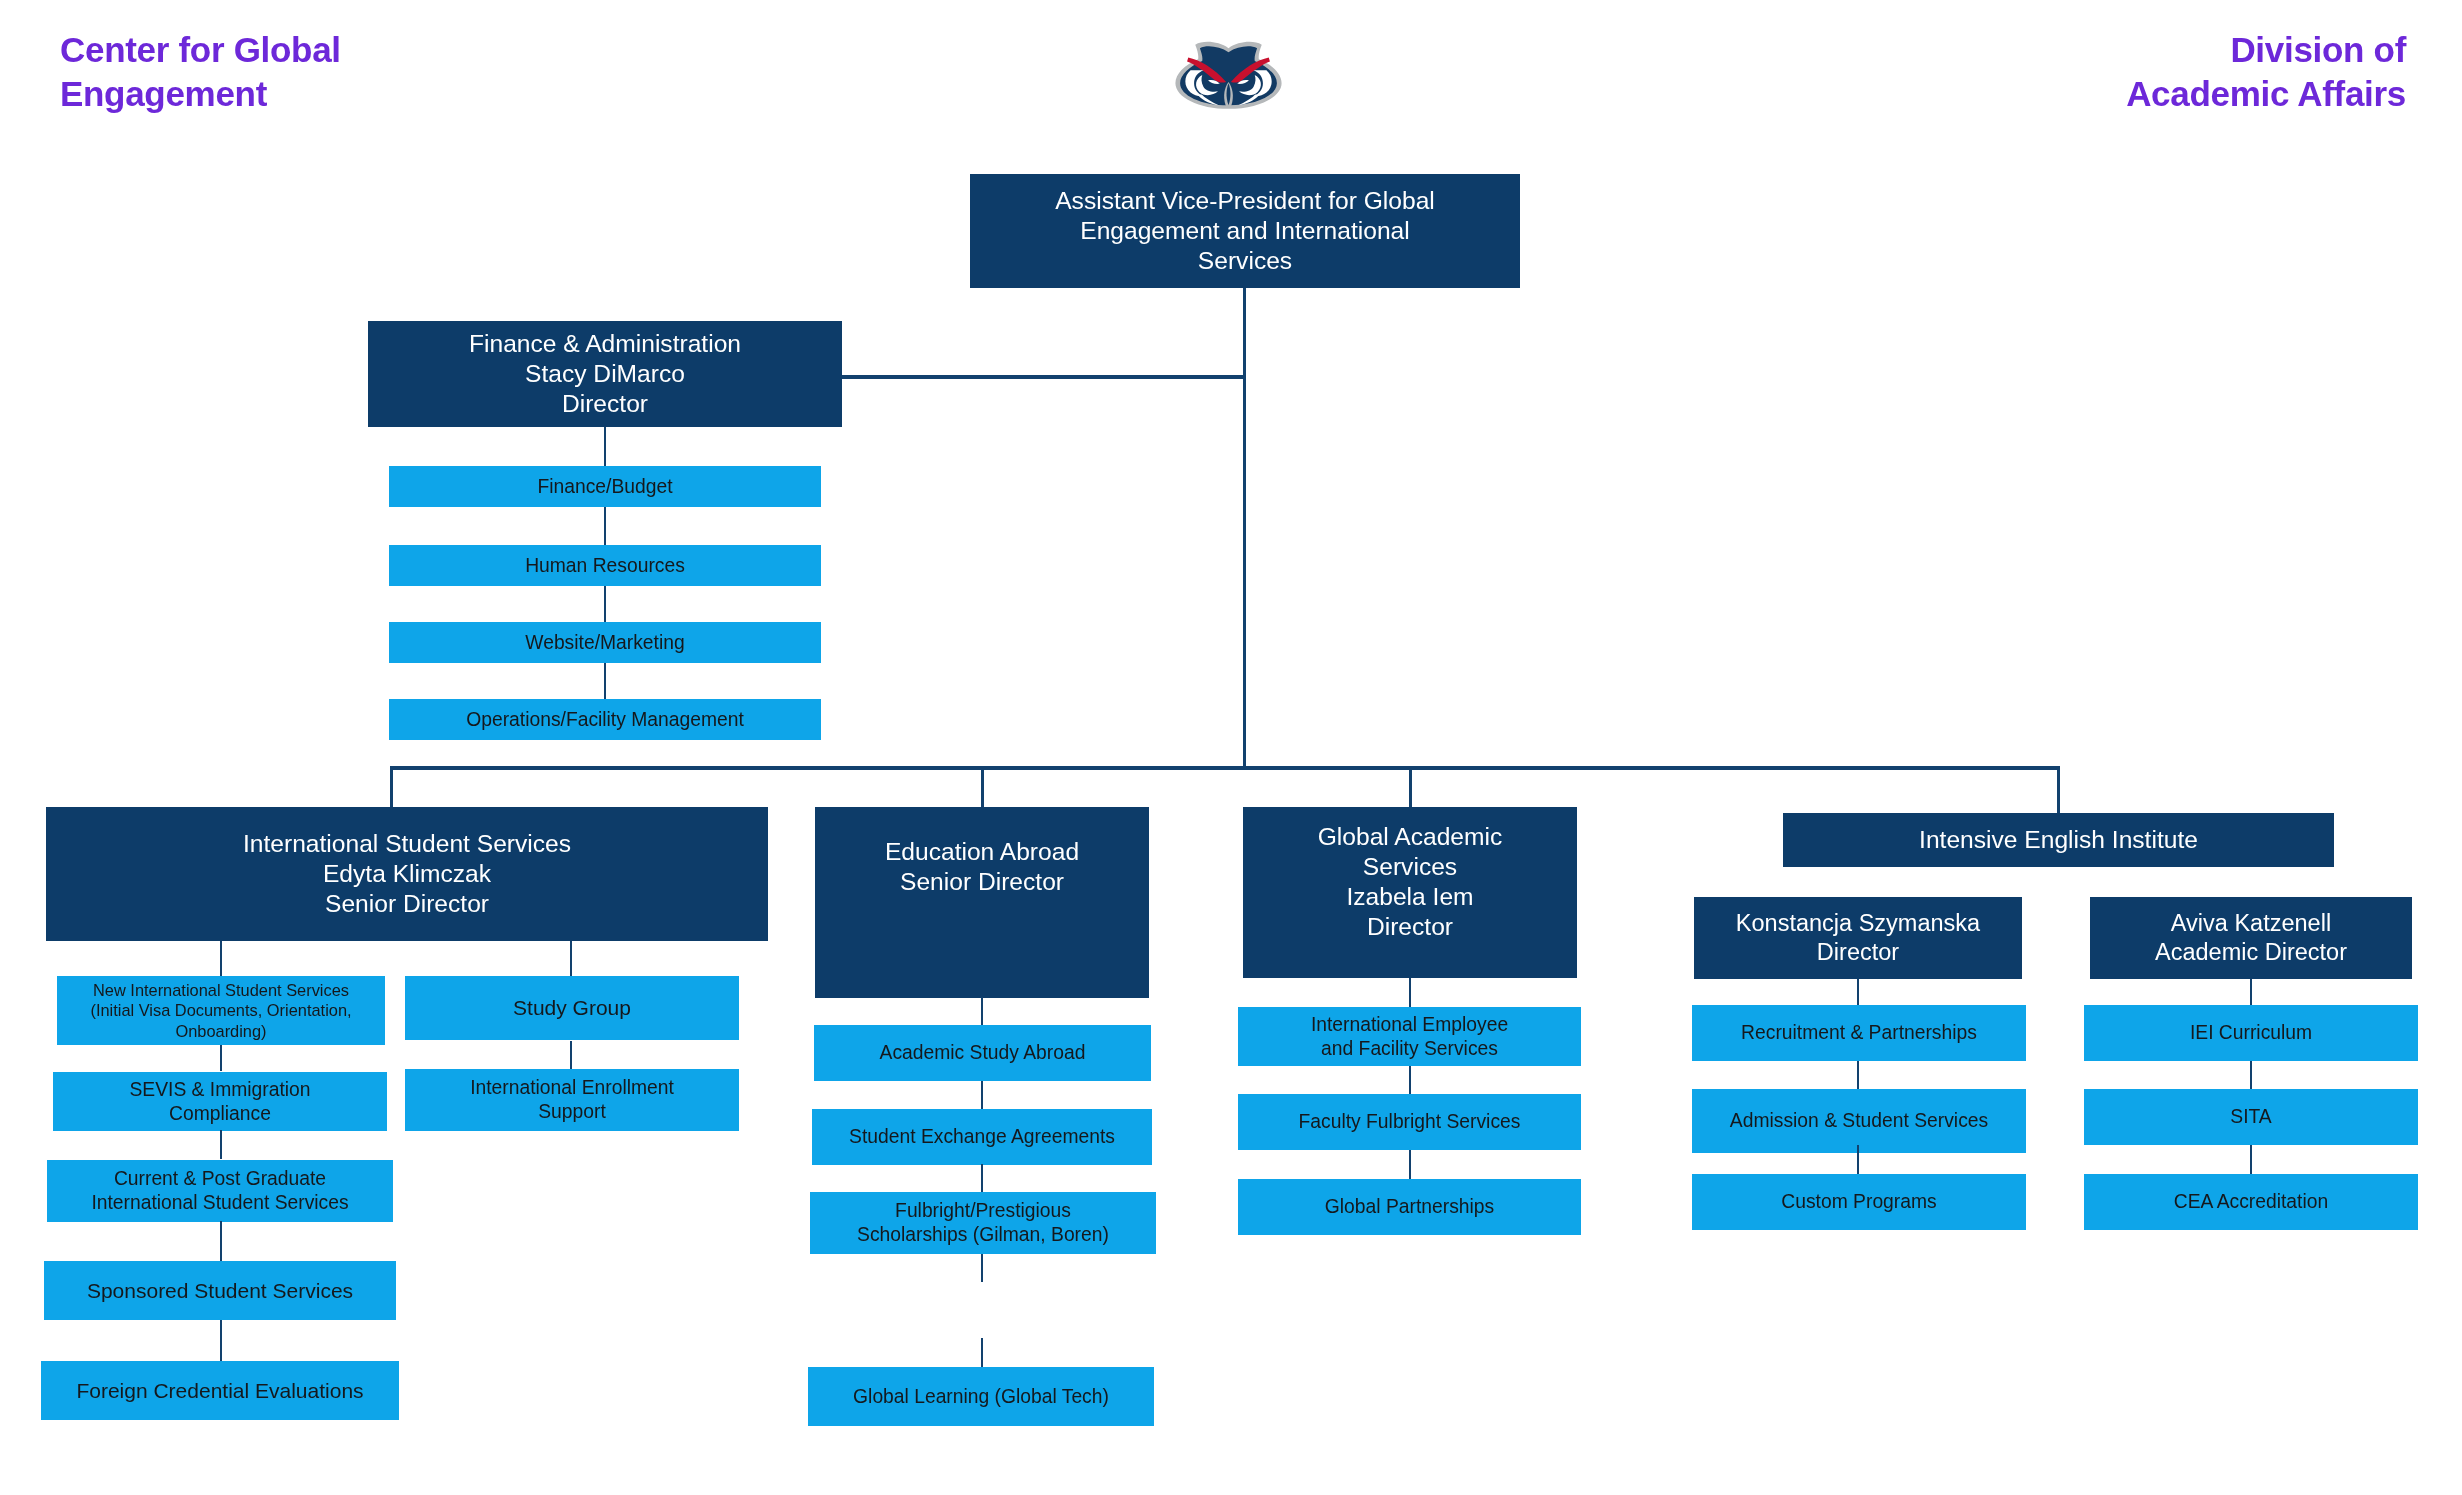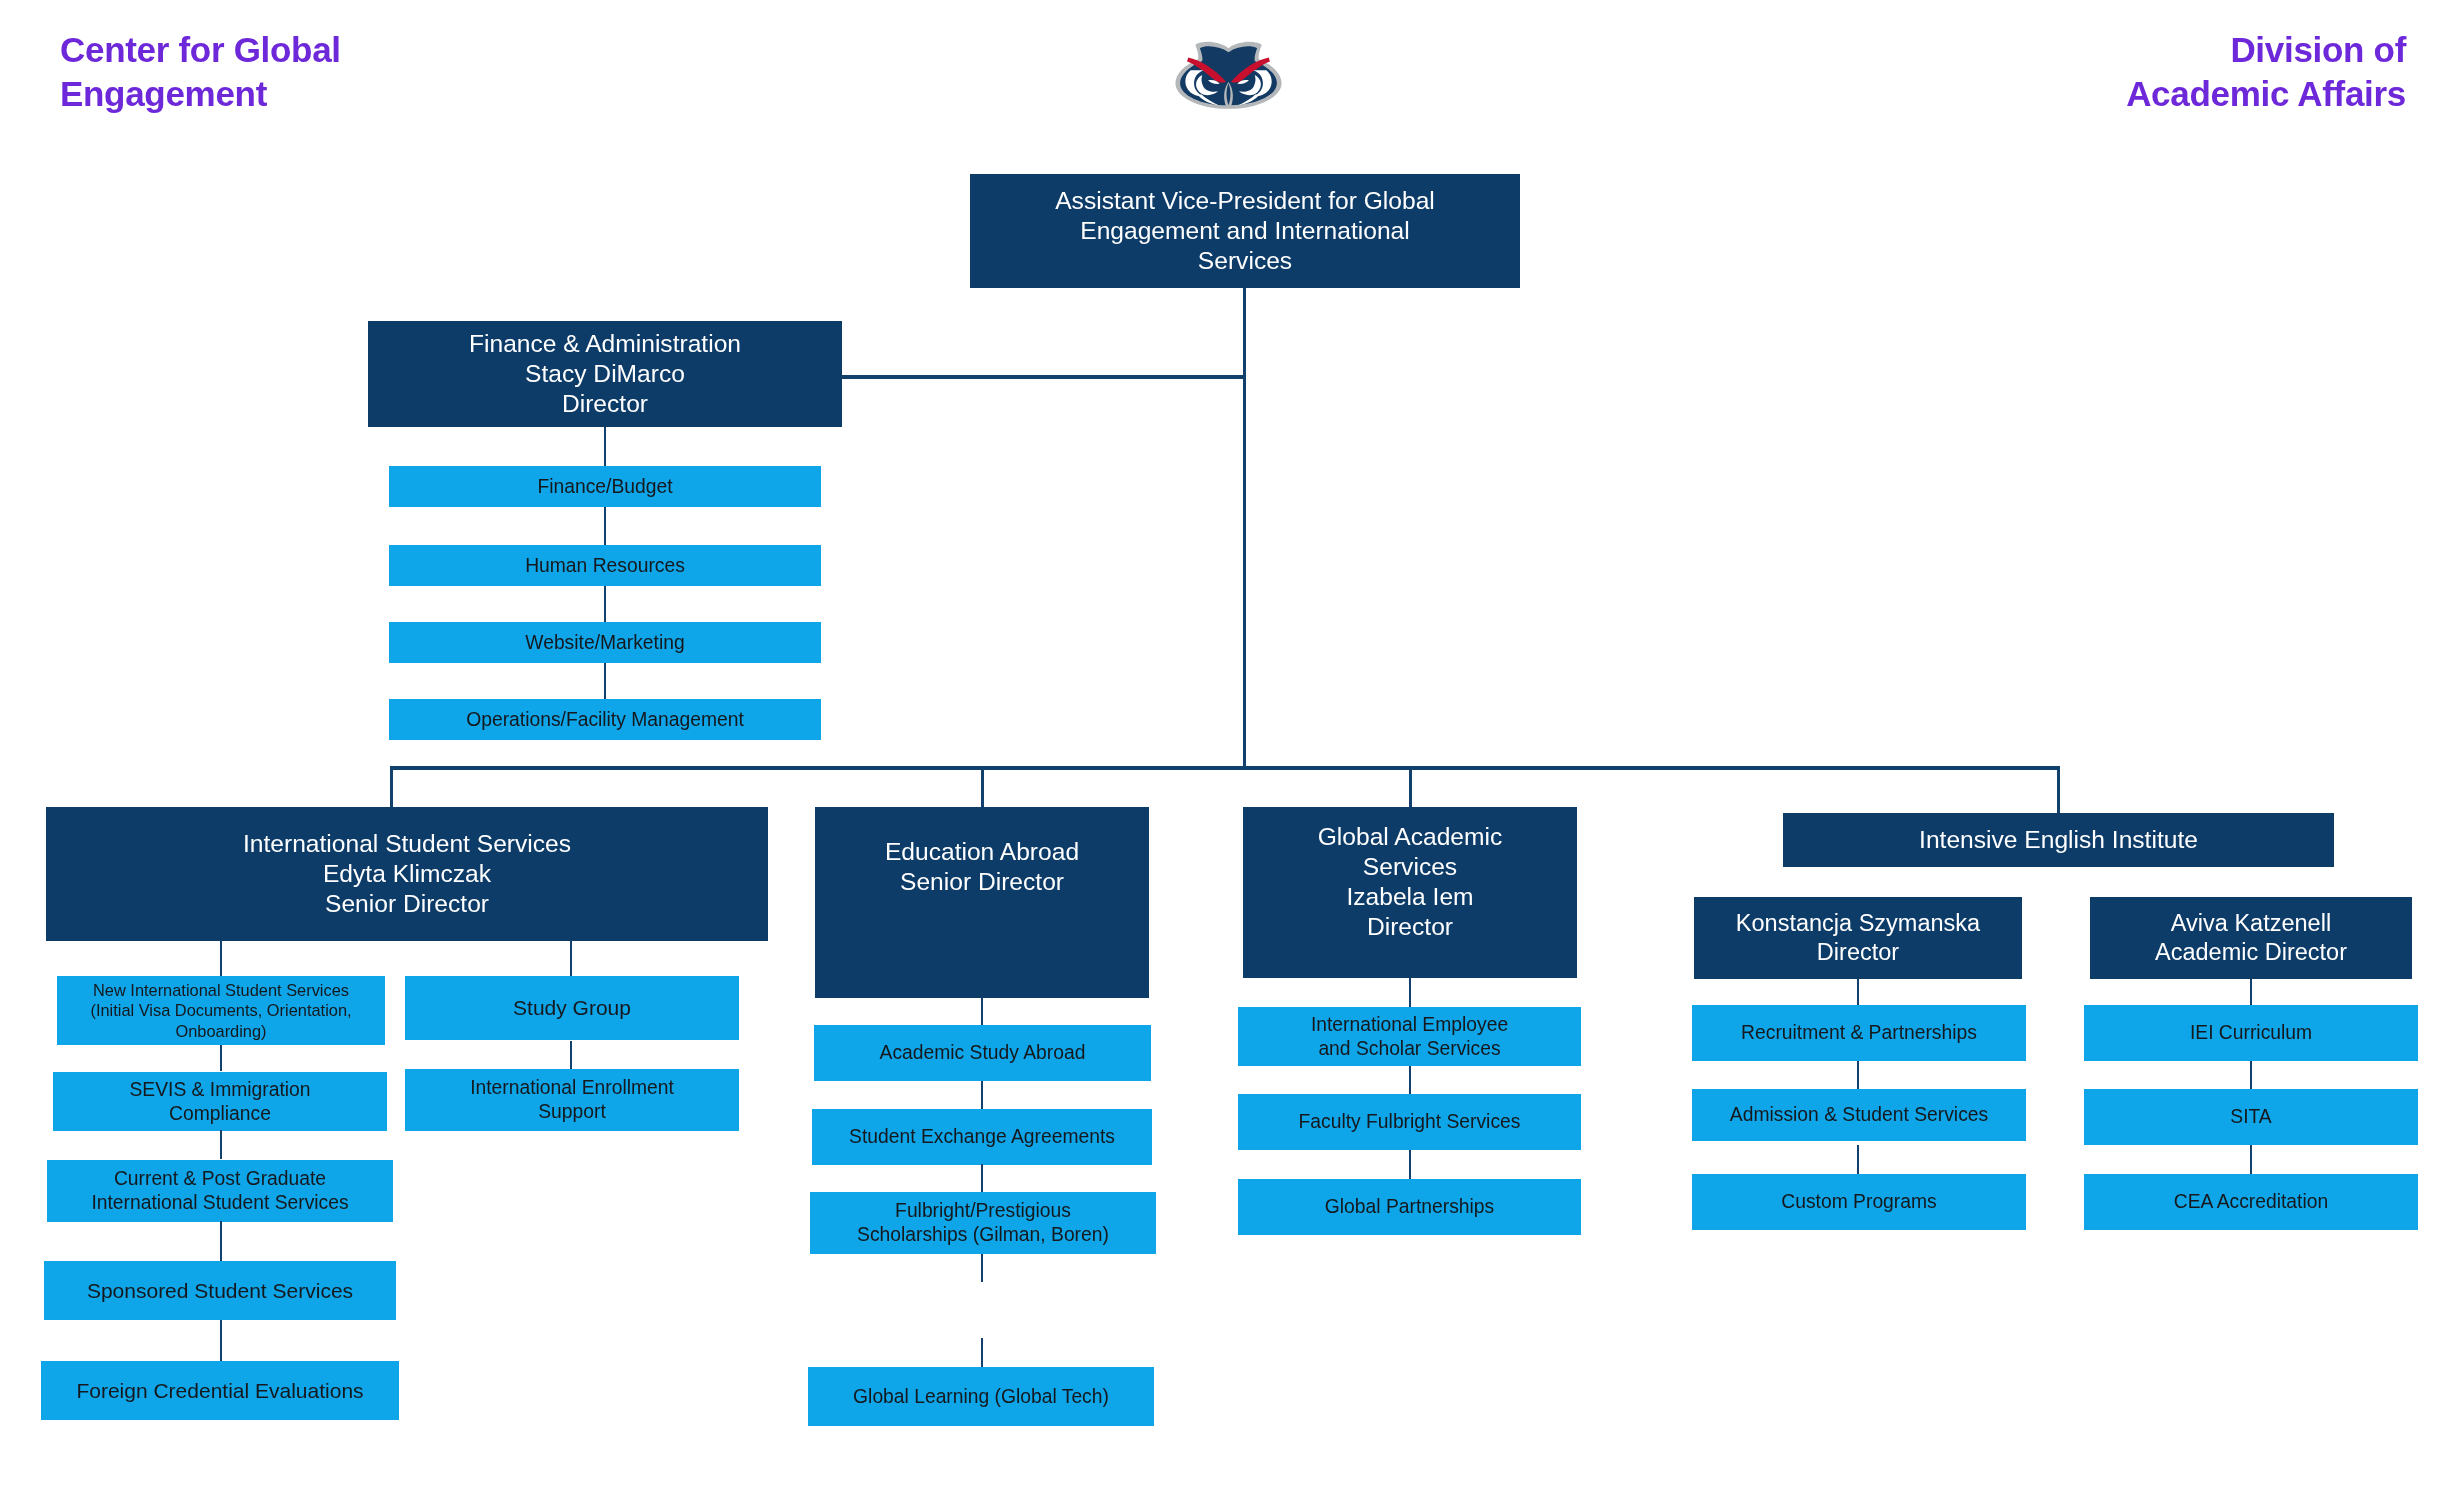--- a/index.html
+++ b/index.html
@@ -190,38 +190,38 @@
   <div class="ln v" style="left:981px;top:1338px;width:2.3px;height:29px;"></div>
   <div class="box gray" style="left:808px;top:1367px;width:346px;height:59px;font-size:19.3px;">Global Learning (Global Tech)</div>
 
   <div class="box navy" style="left:1243px;top:807px;width:334px;height:171px;font-size:24.6px;align-items:flex-start;padding-top:15.2px;">Global Academic
 Services
 Izabela Iem
 Director</div>
 
   <div class="ln v" style="left:1409px;top:978px;width:2.3px;height:29px;"></div>
   <div class="box gray" style="left:1238px;top:1007px;width:343px;height:59px;font-size:19.3px;">International Employee
-and Scholar Services</div>
+and Facility Services</div>
 
   <div class="ln v" style="left:1409px;top:1066px;width:2.3px;height:28px;"></div>
   <div class="box gray" style="left:1238px;top:1094px;width:343px;height:56px;font-size:19.3px;">Faculty Fulbright Services</div>
 
   <div class="ln v" style="left:1409px;top:1150px;width:2.3px;height:29px;"></div>
   <div class="box gray" style="left:1238px;top:1179px;width:343px;height:56px;font-size:19.3px;">Global Partnerships</div>
 
   <div class="box navy" style="left:1783px;top:813px;width:551px;height:54px;font-size:24.6px;">Intensive English Institute</div>
 
   <div class="box navy" style="left:1694px;top:897px;width:328px;height:82px;font-size:23.5px;">Konstancja Szymanska
 Director</div>
 
   <div class="ln v" style="left:1857px;top:979px;width:2.3px;height:26px;"></div>
   <div class="box gray" style="left:1692px;top:1005px;width:334px;height:56px;font-size:19.3px;">Recruitment &amp; Partnerships</div>
 
   <div class="ln v" style="left:1857px;top:1061px;width:2.3px;height:28px;"></div>
-  <div class="box gray" style="left:1692px;top:1089px;width:334px;height:52px;font-size:19.3px;">Admission &amp; Student Services</div>
+  <div class="box gray" style="left:1692px;top:1089px;width:334px;height:64px;font-size:19.3px;">Admission &amp; Student Services</div>
 
   <div class="ln v" style="left:1857px;top:1145px;width:2.3px;height:29px;"></div>
   <div class="box gray" style="left:1692px;top:1174px;width:334px;height:56px;font-size:19.3px;">Custom Programs</div>
 
   <div class="box navy" style="left:2090px;top:897px;width:322px;height:82px;font-size:23.5px;">Aviva Katzenell
 Academic Director</div>
 
   <div class="ln v" style="left:2250px;top:979px;width:2.3px;height:26px;"></div>
   <div class="box gray" style="left:2084px;top:1005px;width:334px;height:56px;font-size:19.3px;">IEI Curriculum</div>
 

